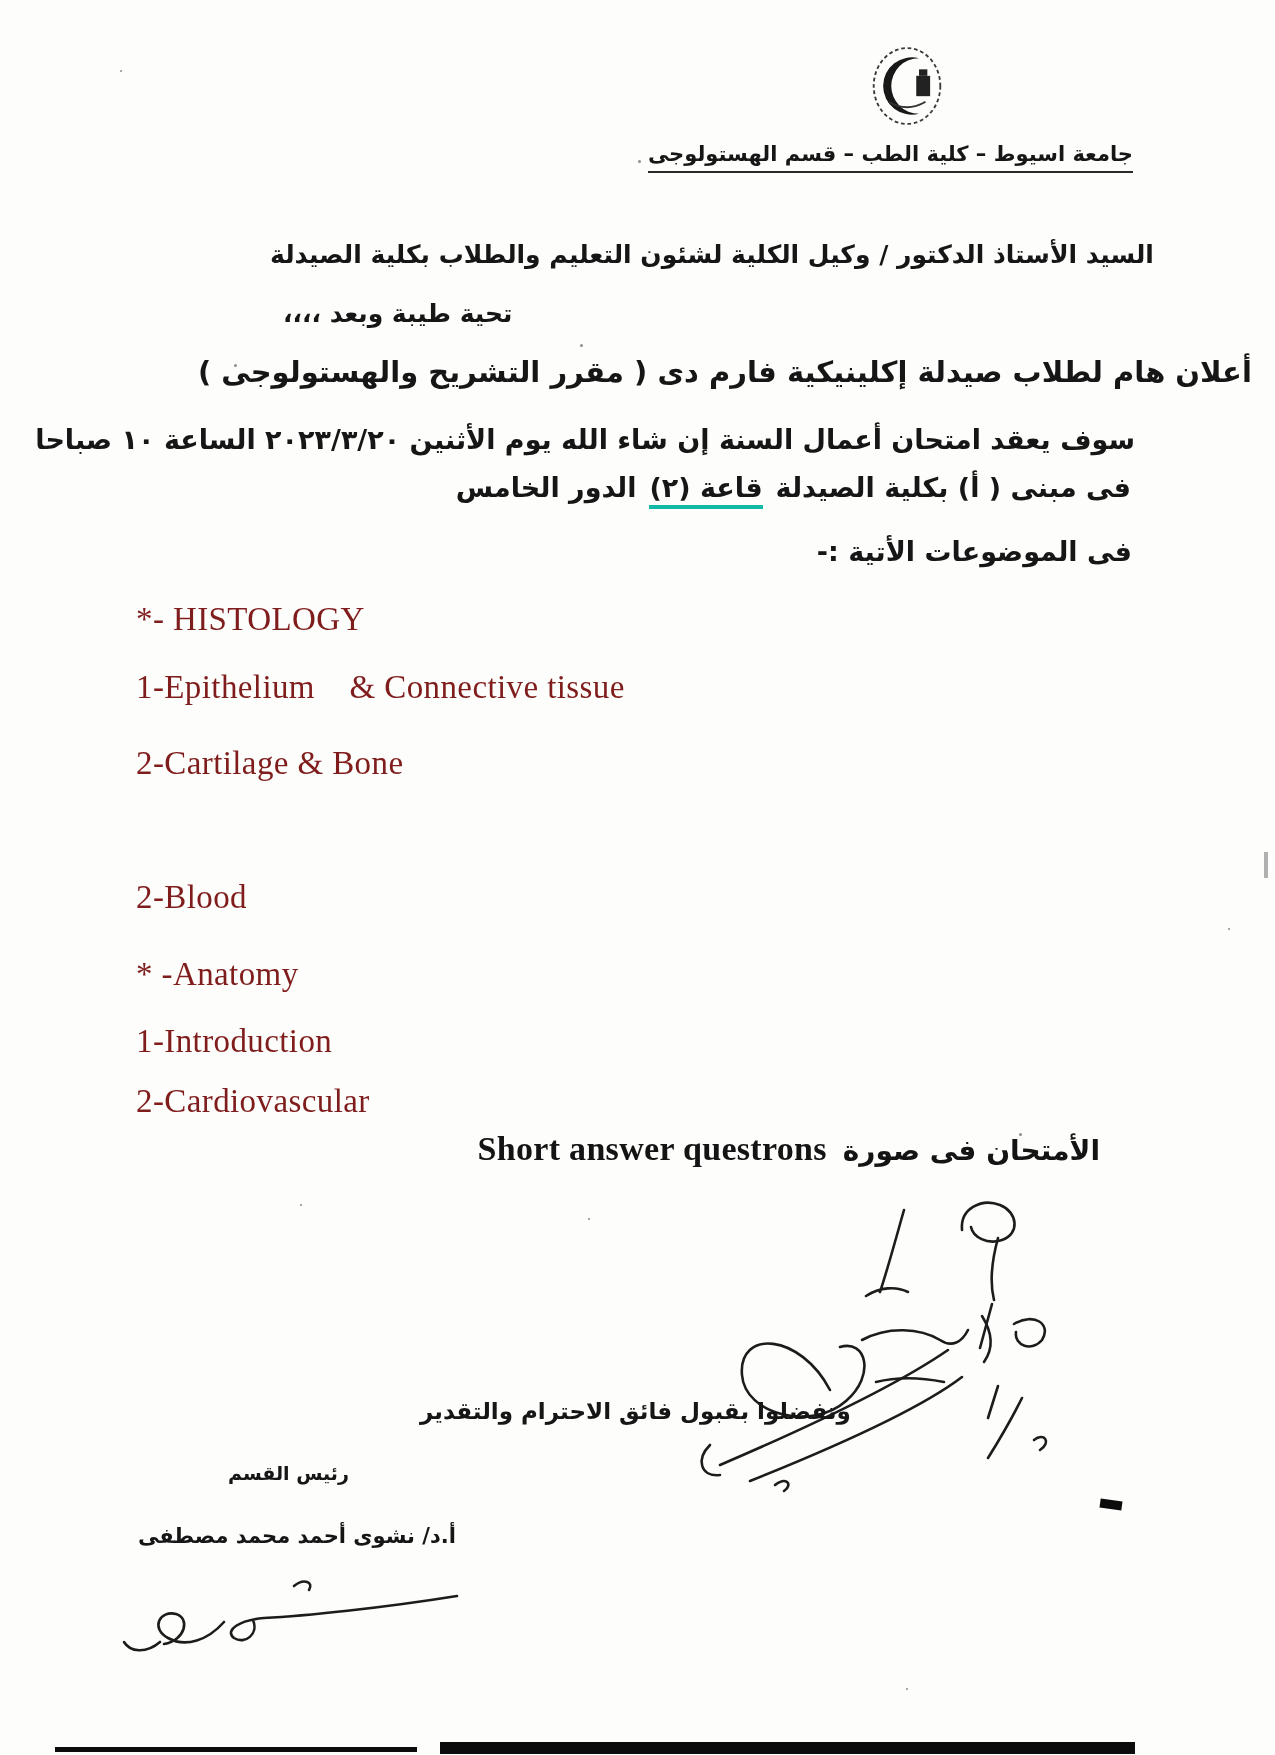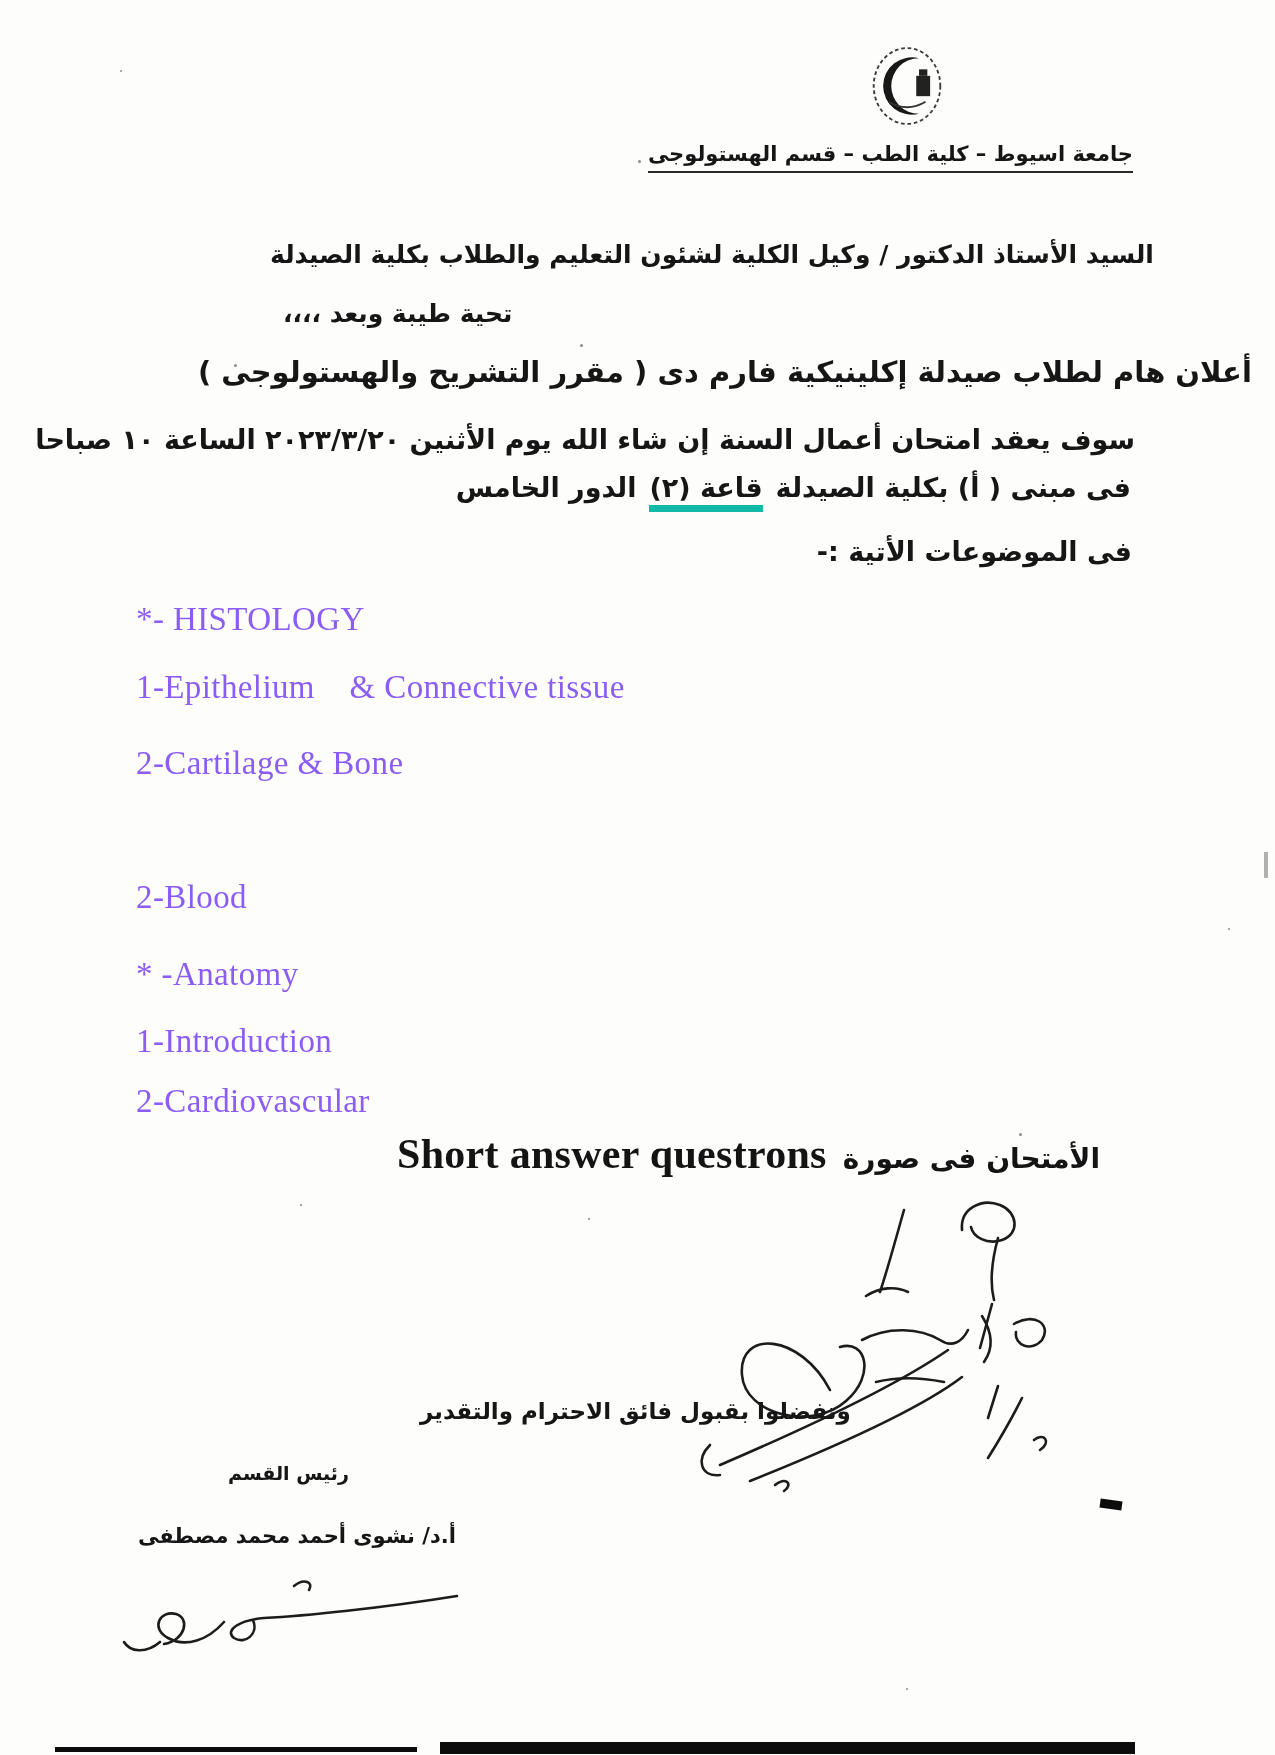--- a/index.html
+++ b/index.html
@@ -11,32 +11,32 @@
   }
   .abs { position:absolute; white-space:nowrap; }
   .ar  { direction:rtl; font-weight:bold; color:#161616; }
   .dept {
     font-size:21px; border-bottom:2px solid #2a2a2a; padding-bottom:5px;
   }
   .salutation   { font-size:25px; }
   .greeting     { font-size:25px; }
   .announce     { font-size:29px; letter-spacing:0.5px; }
   .bodyline     { font-size:27px; }
-  .u-hand       { border-bottom:7px solid #14b8a6; padding-bottom:2px; margin:0 9px; display:inline-block; }
+  .u-hand       { border-bottom:4px solid #14b8a6; padding-bottom:2px; margin:0 9px; display:inline-block; }
   .sp-gap       { margin:0 4px; display:inline-block; }
   .topics-intro { font-size:27px; }
   .topic {
     font-family:"Liberation Serif","DejaVu Serif",serif;
-    font-size:33px; color:#8b5cf6; white-space:pre; letter-spacing:0.4px;
+    font-size:33px; color:#7f1d1d; white-space:pre; letter-spacing:0.4px;
   }
   .exam-line { direction:rtl; }
   .exam-ar { font-size:28px; font-weight:bold; }
   .exam-en {
     font-family:"Liberation Serif","DejaVu Serif",serif;
-    font-size:42px; font-weight:bold; margin-right:16px; letter-spacing:0.3px;
+    font-size:34px; font-weight:bold; margin-right:16px; letter-spacing:0.3px;
   }
   .courtesy { font-size:23px; font-weight:600; }
   .signer-title { font-size:19px; }
   .signer-name  { font-size:21px; }
   .sig path { fill:none; stroke:#1c1c1c; stroke-width:2.6; stroke-linecap:round; stroke-linejoin:round; }
   .speck { position:absolute; background:#8d8d8d; border-radius:50%; }
   .artifact { position:absolute; background:#0c0c0c; }
 </style>
 </head>
 <body>

